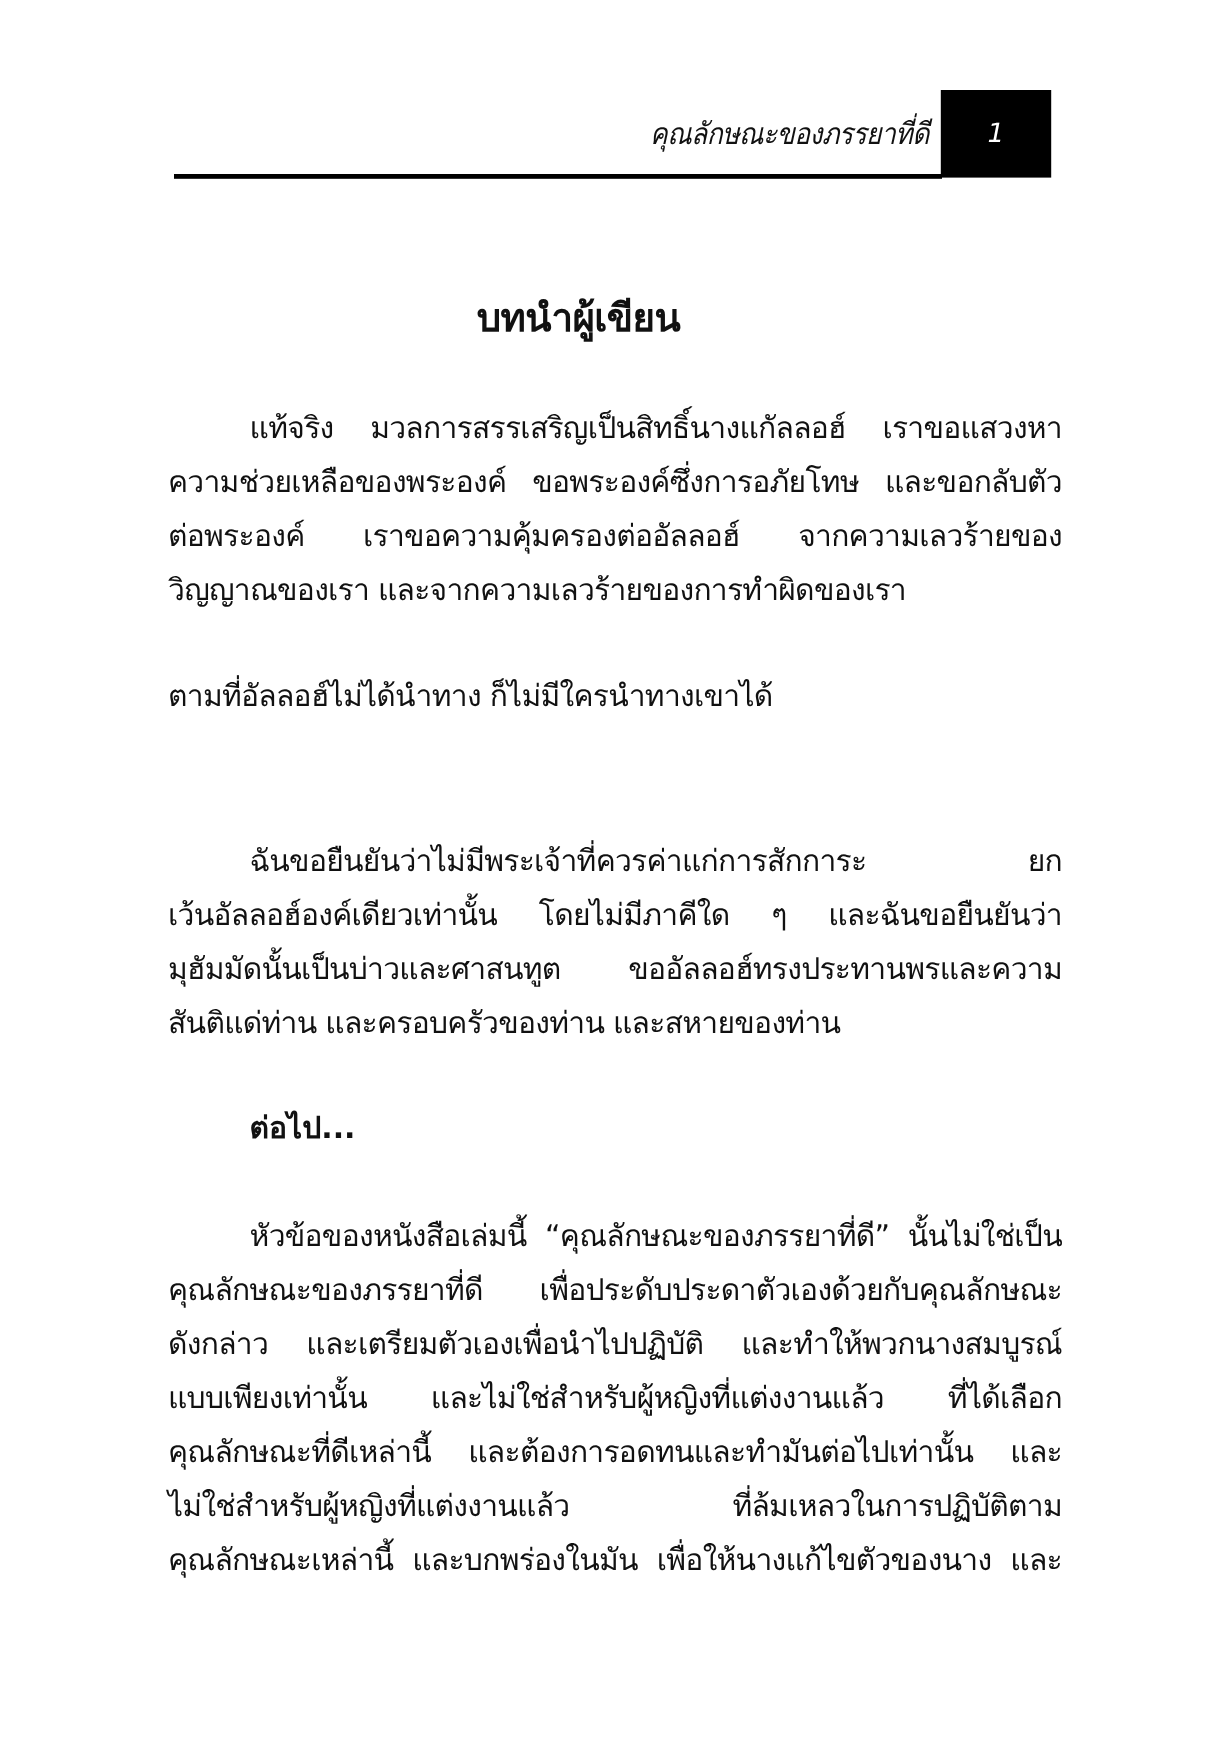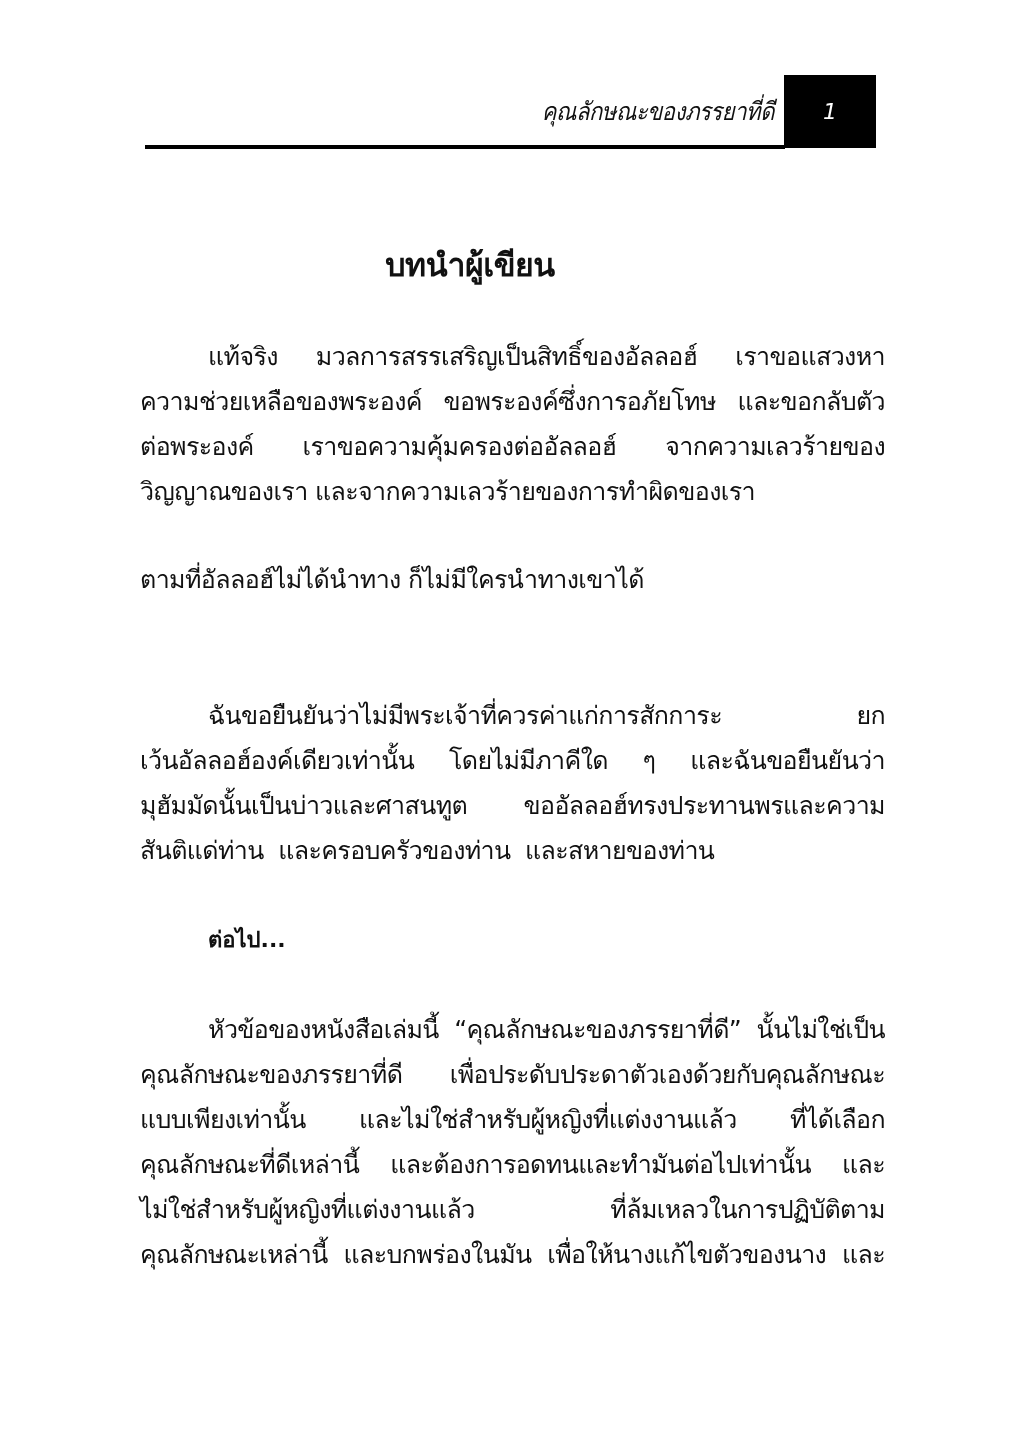--- a/index.html
+++ b/index.html
@@ -6,74 +6,75 @@
   body { width:1024px; height:1454px; position:relative; overflow:hidden;
          font-family:"DejaVu Sans", "Liberation Sans", sans-serif; color:#111; }
   .page-header { position:absolute; left:145px; top:75px; width:731px; height:74px;font-style:italic; }
   .running-title { position:absolute; right:102px; top:22px; font-size:25px; line-height:30px;
                    color:#111; white-space:nowrap; letter-spacing:-0.5px; transform:scaleX(0.88); transform-origin:right center; }
   .page-number-box { position:absolute; right:0; top:0; width:92px; height:73px; background:#000; }
   .page-number { position:absolute; left:0; right:0; top:24px; text-align:center; color:#fff;
                  font-size:22px; line-height:26px; }
   .header-rule { position:absolute; left:0; bottom:0; width:640px; height:4px; background:#000; }
 
-  .title { position:absolute; left:0; width:940px; top:242px; text-align:center;
+  .title { position:absolute; left:12px; width:940px; top:242px; text-align:center;
            font-size:32px; font-weight:bold; line-height:46px; letter-spacing:-0.5px; }
 
   .body { position:absolute; left:140px; width:745px; }
   .para { margin:0; font-size:25px; line-height:45px; text-align:justify; text-align-last:left;
           letter-spacing:-0.6px; }
   .line { display:block; white-space:nowrap; text-align:justify; text-align-last:justify; }
   .line.last { text-align-last:left; }
   .line.indent { padding-left:68px; }
-  .heading-next { font-size:22px; font-weight:bold; line-height:45px; padding-left:68px; }
+  .heading-next { font-size:25px; font-weight:bold; line-height:45px; padding-left:68px; }
 </style>
 </head>
 <body>
 
 <div class="page-header">
   <div class="running-title">คุณลักษณะของภรรยาที่ดี</div>
   <div class="page-number-box">
     <div class="page-number">1</div>
   </div>
   <div class="header-rule"></div>
 </div>
 
 <h1 class="title" style="margin:0;">บทนำผู้เขียน</h1>
 
 <div class="body" style="top:334px;">
   <p class="para">
-    <span class="line indent">แท้จริง มวลการสรรเสริญเป็นสิทธิ์ของอัลลอฮ์ เราขอแสวงหา</span>
+    <span class="line indent">แท้จริง มวลการสรรเสริญเป็นสิทธิ์นางแกัลลอฮ์ เราขอแสวงหา</span>
     <span class="line">ความช่วยเหลือของพระองค์ ขอพระองค์ซึ่งการอภัยโทษ และขอกลับตัว</span>
     <span class="line">ต่อพระองค์ เราขอความคุ้มครองต่ออัลลอฮ์ จากความเลวร้ายของ</span>
     <span class="line last">วิญญาณของเรา และจากความเลวร้ายของการทำผิดของเรา</span>
   </p>
 </div>
 
 <div class="body" style="top:557px;">
   <p class="para">
     <span class="line last">ตามที่อัลลอฮ์ไม่ได้นำทาง ก็ไม่มีใครนำทางเขาได้</span>
   </p>
 </div>
 
-<div class="body" style="top:695px;font-family:Liberation Mono, monospace;">
+<div class="body" style="top:695px;">
   <p class="para">
     <span class="line indent">ฉันขอยืนยันว่าไม่มีพระเจ้าที่ควรค่าแก่การสักการะ ยก</span>
     <span class="line">เว้นอัลลอฮ์องค์เดียวเท่านั้น โดยไม่มีภาคีใด ๆ และฉันขอยืนยันว่า</span>
     <span class="line">มุฮัมมัดนั้นเป็นบ่าวและศาสนทูต ขออัลลอฮ์ทรงประทานพรและความ</span>
     <span class="line last">สันติแด่ท่าน และครอบครัวของท่าน และสหายของท่าน</span>
   </p>
 </div>
 
 <div class="body" style="top:917px;">
   <div class="heading-next">ต่อไป...</div>
 </div>
 
 <div class="body" style="top:1007px;">
   <p class="para">
     <span class="line indent">หัวข้อของหนังสือเล่มนี้ “คุณลักษณะของภรรยาที่ดี” นั้นไม่ใช่เป็น</span>
     <span class="line">คุณลักษณะของภรรยาที่ดี เพื่อประดับประดาตัวเองด้วยกับคุณลักษณะ</span>
+    <span class="line">ดังกล่าว และเตรียมตัวเองเพื่อนำไปปฏิบัติ และทำให้พวกนางสมบูรณ์</span>
     <span class="line">แบบเพียงเท่านั้น และไม่ใช่สำหรับผู้หญิงที่แต่งงานแล้ว ที่ได้เลือก</span>
     <span class="line">คุณลักษณะที่ดีเหล่านี้ และต้องการอดทนและทำมันต่อไปเท่านั้น และ</span>
     <span class="line">ไม่ใช่สำหรับผู้หญิงที่แต่งงานแล้ว ที่ล้มเหลวในการปฏิบัติตาม</span>
     <span class="line">คุณลักษณะเหล่านี้ และบกพร่องในมัน เพื่อให้นางแก้ไขตัวของนาง และ</span>
   </p>
 </div>
 
 </body></html>

